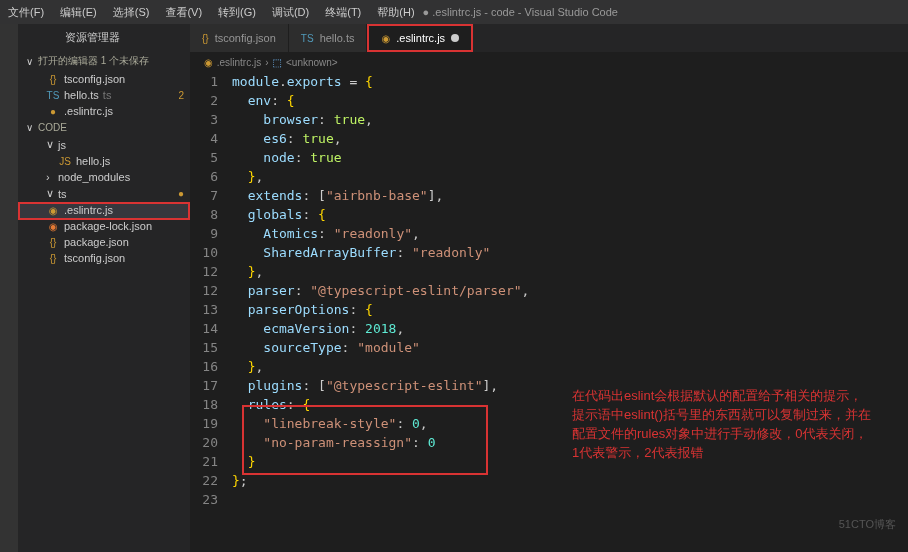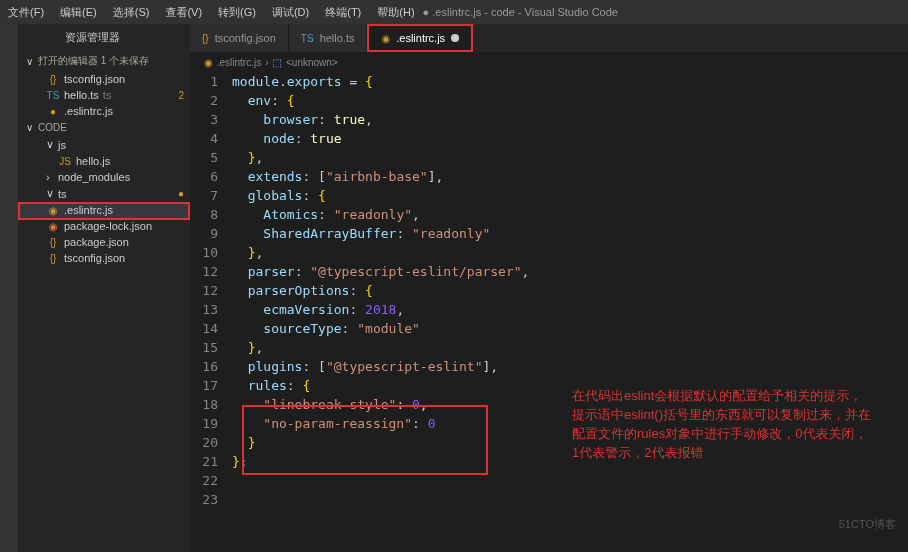--- a/index.html
+++ b/index.html
@@ -29,23 +29,23 @@
 .tab.active { background: #1e1e1e; color: #ffffff; }
 .tab .dot { width: 8px; height: 8px; border-radius: 50%; background: #cccccc; }
 .tab.boxed { border: 2px solid #d93333; }
 .breadcrumb { height: 20px; padding: 0 14px; font-size: 10px; color: #888; display: flex; align-items: center; gap: 4px; }
 .code-area { flex: 1; display: flex; font-family: Consolas, monospace; font-size: 13px; line-height: 19px; position: relative; }
 .gutter { width: 42px; text-align: right; color: #858585; padding-right: 14px; user-select: none; }
 .code-content { flex: 1; position: relative; }
 .line { height: 19px; white-space: pre; }
 .c-id { color: #9cdcfe; }
 .c-prop { color: #9cdcfe; }
-.c-key { color: #fef9c3; }
+.c-key { color: #bef264; }
 .c-str { color: #ce9178; }
-.c-num { color: #8b5cf6; }
+.c-num { color: #5eead4; }
 .c-punc { color: #cccccc; }
 .c-br { color: #ffd700; }
 .box-red-code { position: absolute; border: 2px solid #d93333; }
 .annotation { position: absolute; color: #d93333; font-size: 13px; font-family: "Microsoft YaHei", sans-serif; line-height: 19px; width: 300px; }
 .watermark { position: absolute; bottom: 20px; right: 12px; color: #555; font-size: 11px; }
 </style>
 </head>
 <body>
 
 <div class="menubar">
@@ -170,20 +170,21 @@
           <div class="line">19</div>
           <div class="line">20</div>
           <div class="line">21</div>
           <div class="line">22</div>
           <div class="line">23</div>
         </div>
       <div class="code-content" id="code-content">
         <div class="line"><span class="c-id">module</span><span class="c-punc">.</span><span class="c-id">exports</span><span class="c-punc"> = </span><span class="c-br">{</span></div>
           <div class="line"><span class="c-punc">  </span><span class="c-prop">env</span><span class="c-punc">: </span><span class="c-br">{</span></div>
           <div class="line"><span class="c-punc">    </span><span class="c-prop">browser</span><span class="c-punc">: </span><span class="c-key">true</span><span class="c-punc">,</span></div>
+          <div class="line"><span class="c-punc">    </span><span class="c-prop">es6</span><span class="c-punc">: </span><span class="c-key">true</span><span class="c-punc">,</span></div>
           <div class="line"><span class="c-punc">    </span><span class="c-prop">node</span><span class="c-punc">: </span><span class="c-key">true</span></div>
           <div class="line"><span class="c-punc">  </span><span class="c-br">}</span><span class="c-punc">,</span></div>
           <div class="line"><span class="c-punc">  </span><span class="c-prop">extends</span><span class="c-punc">: [</span><span class="c-str">"airbnb-base"</span><span class="c-punc">],</span></div>
           <div class="line"><span class="c-punc">  </span><span class="c-prop">globals</span><span class="c-punc">: </span><span class="c-br">{</span></div>
           <div class="line"><span class="c-punc">    </span><span class="c-prop">Atomics</span><span class="c-punc">: </span><span class="c-str">"readonly"</span><span class="c-punc">,</span></div>
           <div class="line"><span class="c-punc">    </span><span class="c-prop">SharedArrayBuffer</span><span class="c-punc">: </span><span class="c-str">"readonly"</span></div>
           <div class="line"><span class="c-punc">  </span><span class="c-br">}</span><span class="c-punc">,</span></div>
           <div class="line"><span class="c-punc">  </span><span class="c-prop">parser</span><span class="c-punc">: </span><span class="c-str">"@typescript-eslint/parser"</span><span class="c-punc">,</span></div>
           <div class="line"><span class="c-punc">  </span><span class="c-prop">parserOptions</span><span class="c-punc">: </span><span class="c-br">{</span></div>
           <div class="line"><span class="c-punc">    </span><span class="c-prop">ecmaVersion</span><span class="c-punc">: </span><span class="c-num">2018</span><span class="c-punc">,</span></div>

